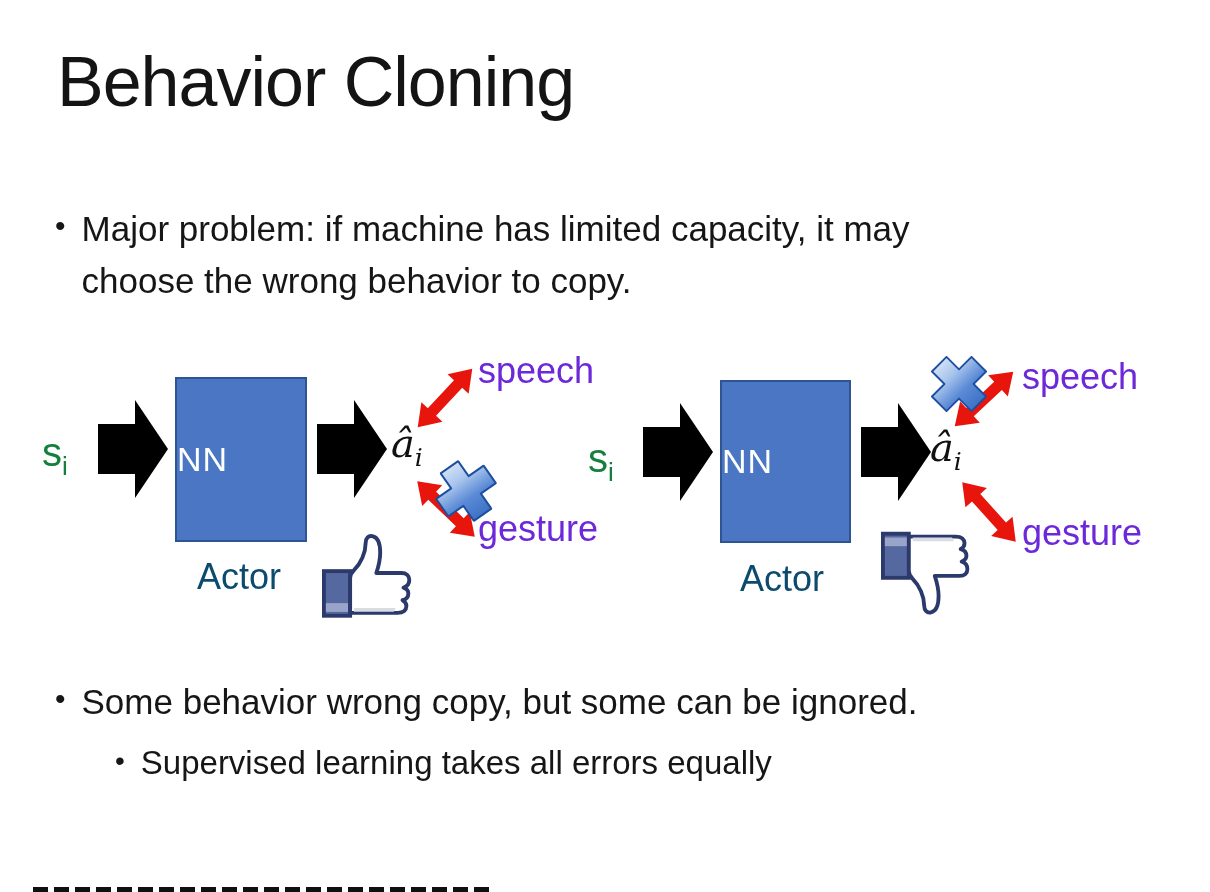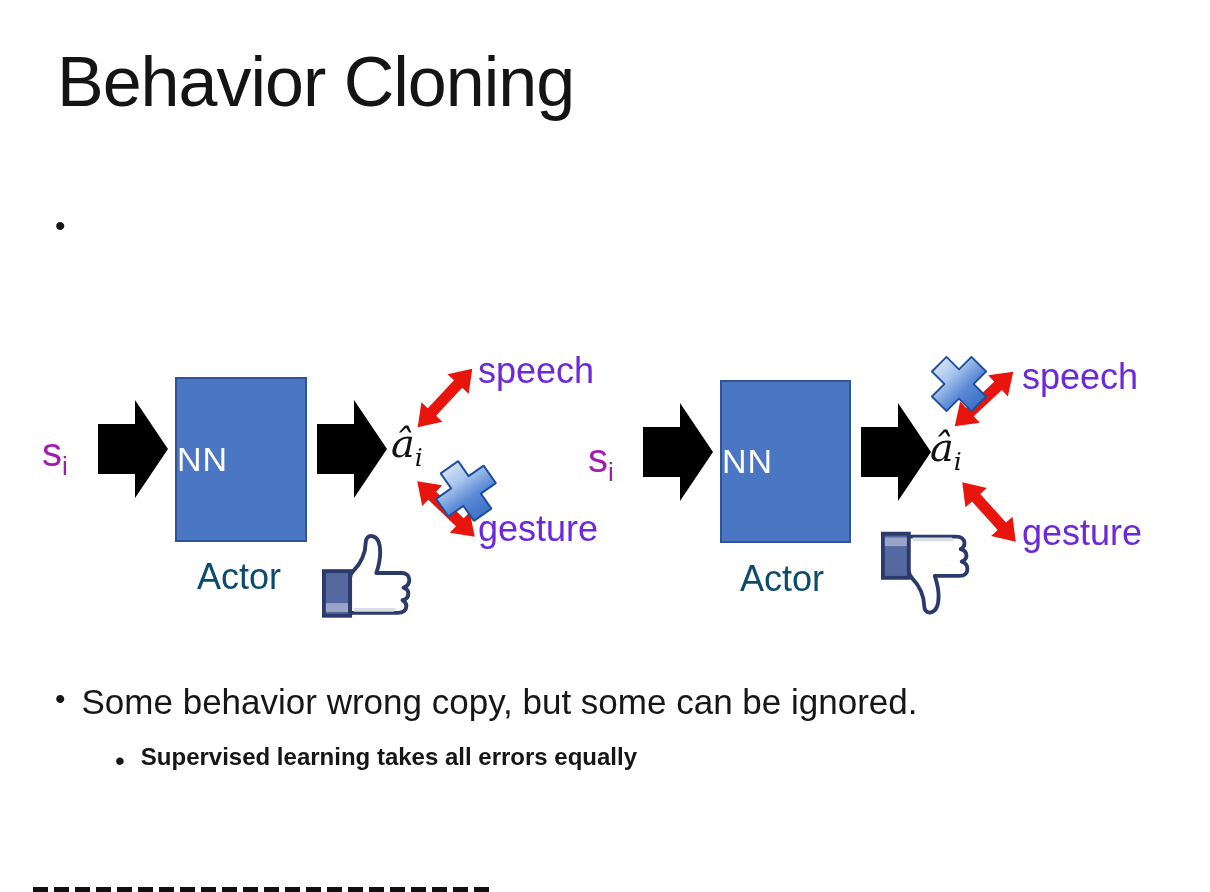--- a/index.html
+++ b/index.html
@@ -12,49 +12,50 @@
     left:57px;top:42px;font-size:70px;font-weight:300;letter-spacing:-1px;
     white-space:nowrap;color:#141414;
   }
   .bullet-row{display:flex;align-items:flex-start;}
   .bullet-char{font-size:30px;line-height:1.55;margin-right:16px;}
   .bullet-text{font-size:35px;line-height:1.48;}
   .b1{left:55px;top:203px;width:1010px;}
   .b1 .bullet-text{width:880px;}
   .b2{left:55px;top:676px;white-space:nowrap;}
   .b3{left:115px;top:739px;white-space:nowrap;}
-  .b3 .bullet-text{font-size:24px;font-weight:bold;}
+  .b3 .bullet-text{font-size:33px;}
   .b3 .bullet-char{font-size:28px;}
   .nn-box{
     background:#4a76c3;border:2px solid #2e5493;display:flex;align-items:center;justify-content:flex-start;
     color:#ffffff;font-size:34px;letter-spacing:1px;box-sizing:border-box;
   }
   .nn-left{left:175px;top:377px;width:132px;height:165px;}
   .nn-right{left:720px;top:380px;width:131px;height:163px;}
-  .io-label{font-size:40px;color:#a21caf;}
+  .io-label{font-size:40px;color:#15803d;}
   .io-label sub{font-size:26px;line-height:0;}
   .ahat{font-family:"DejaVu Serif",serif;font-style:italic;font-size:40px;color:#111;text-align:right;}
   .ahat sub{font-size:25px;line-height:0;font-style:italic;}
   .diag-label{font-size:36px;color:#6d28d9;white-space:nowrap;}
   .actor-label{font-size:36px;color:#0c4a6e;}
   .red-arrow{overflow:visible;}
   .cropped-line{
     left:33px;bottom:0;width:456px;height:5px;
     background:repeating-linear-gradient(90deg,#101010 0 15px,transparent 15px 21px);
   }
 </style>
 </head>
 <body>
 
 <div class="slide">
 
   <div class="abs title">Behavior Cloning</div>
 
   <div class="abs bullet-row b1">
     <span class="bullet-char">•</span>
+    <span class="bullet-text">Major problem: if machine has limited capacity, it may choose the wrong behavior to copy.</span>
   </div>
 
   <div class="abs io-label" style="left:42px;top:430px;">
     <span>s</span><sub>i</sub>
   </div>
 
   <svg class="abs" style="left:98px;top:400px;" width="70" height="98" viewBox="0 0 70 98">
     <polygon points="0,24 37,24 37,0 70,49 37,98 37,74 0,74" fill="#000000"></polygon>
   </svg>
 

